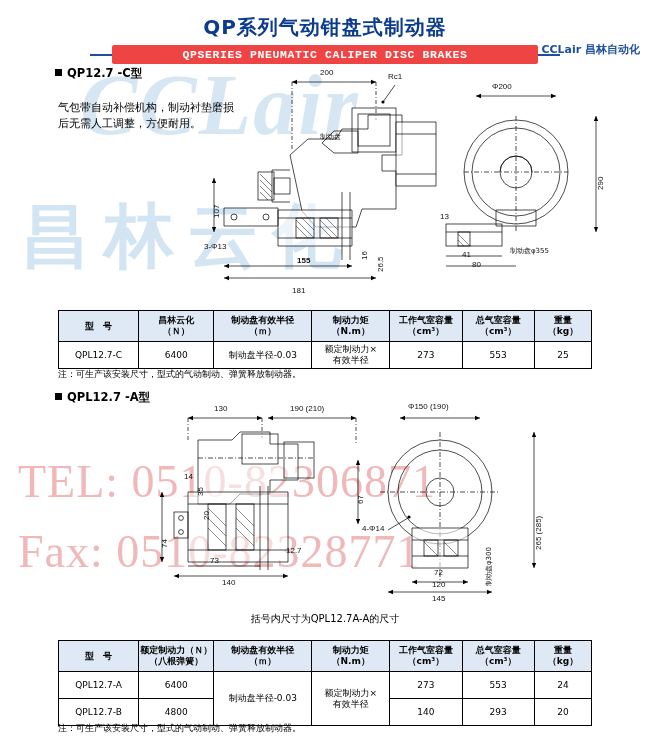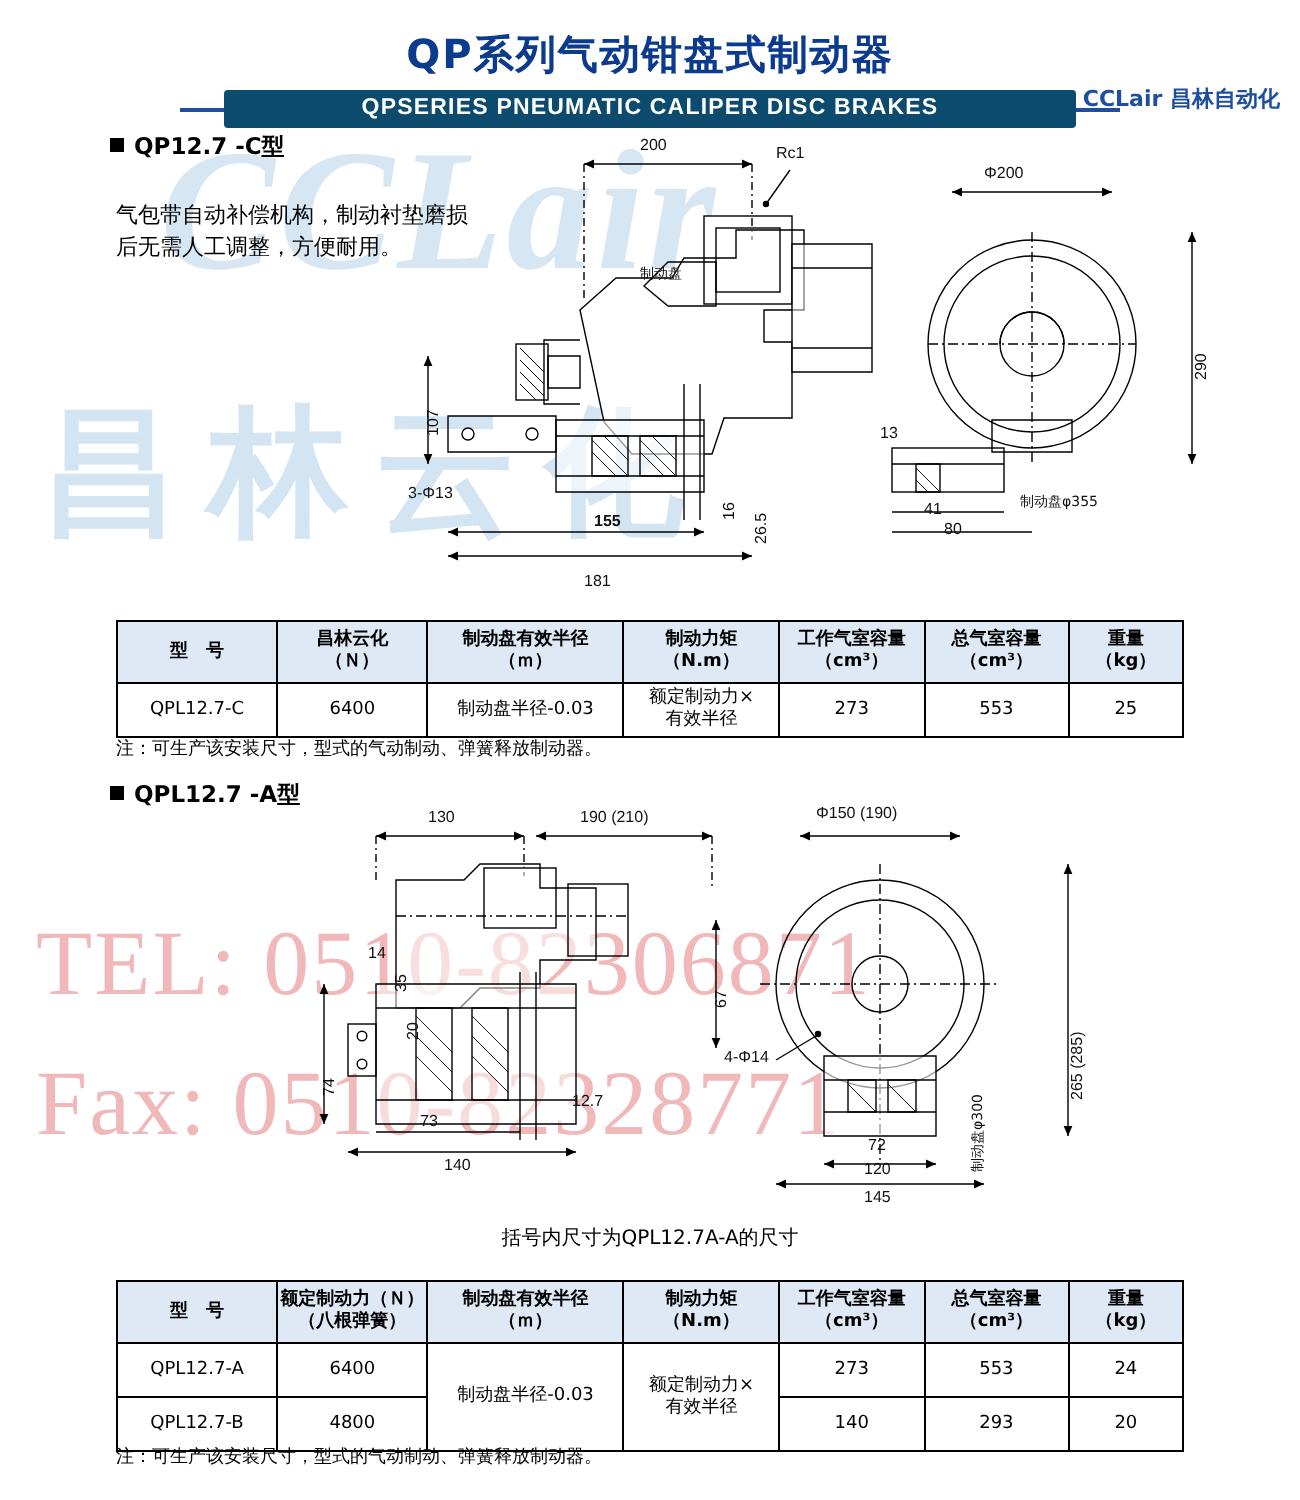--- a/index.html
+++ b/index.html
@@ -87,28 +87,28 @@
     top: 9px;
     height: 2px;
     background: #1d4f9e;
   }
   .title-bar .line.left { left: 0; width: 22px; }
   .title-bar .line.right { right: 0; width: 22px; }
   .title-bar .band {
     position: absolute;
     left: 22px; right: 22px; top: 0;
     height: 19px;
-    background: #0c4a6e;
+    background: #ef4444;
     color: #fff;
     font-size: 11.5px;
     font-weight: bold;
     letter-spacing: .6px;
     line-height: 19px;
     border-radius: 2px;
-    font-family: Liberation Sans, sans-serif;
+    font-family: Liberation Mono, monospace;
   }
 
   
   .sect {
     position: absolute;
     font-family: "DejaVu Sans", sans-serif;
     font-size: 11.5px;
     font-weight: bold;
   }
   .sect .sq {

